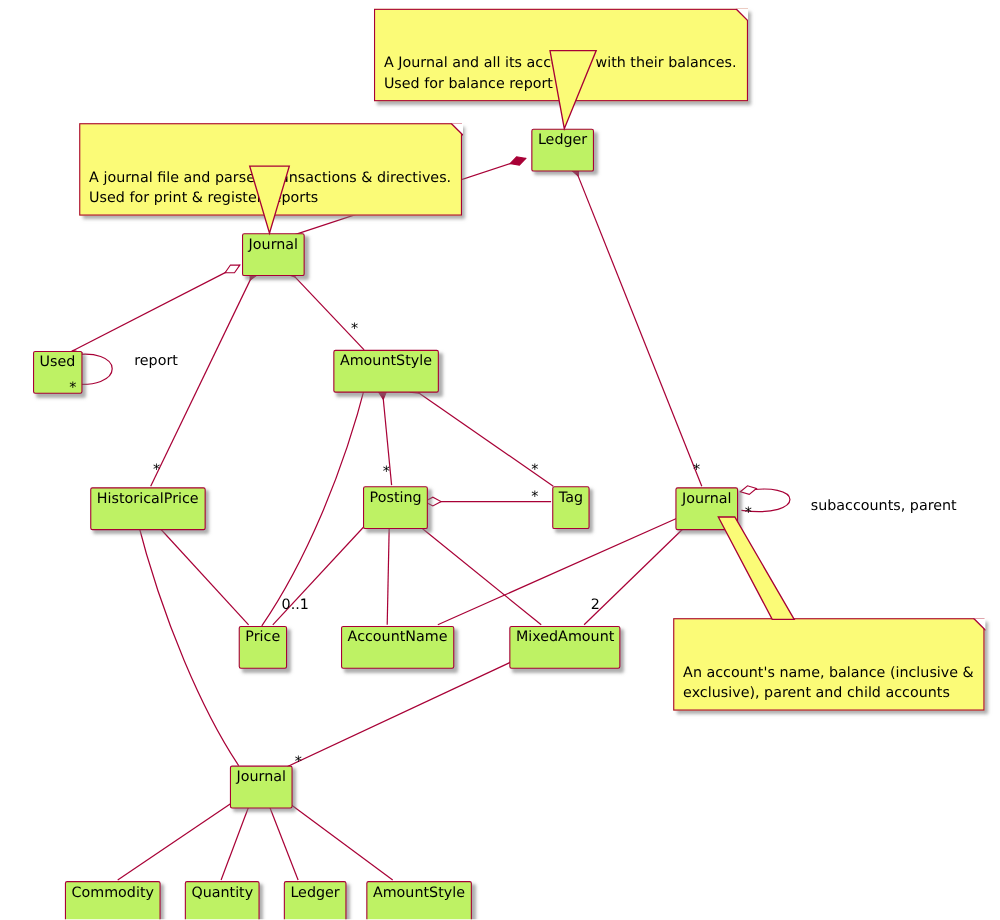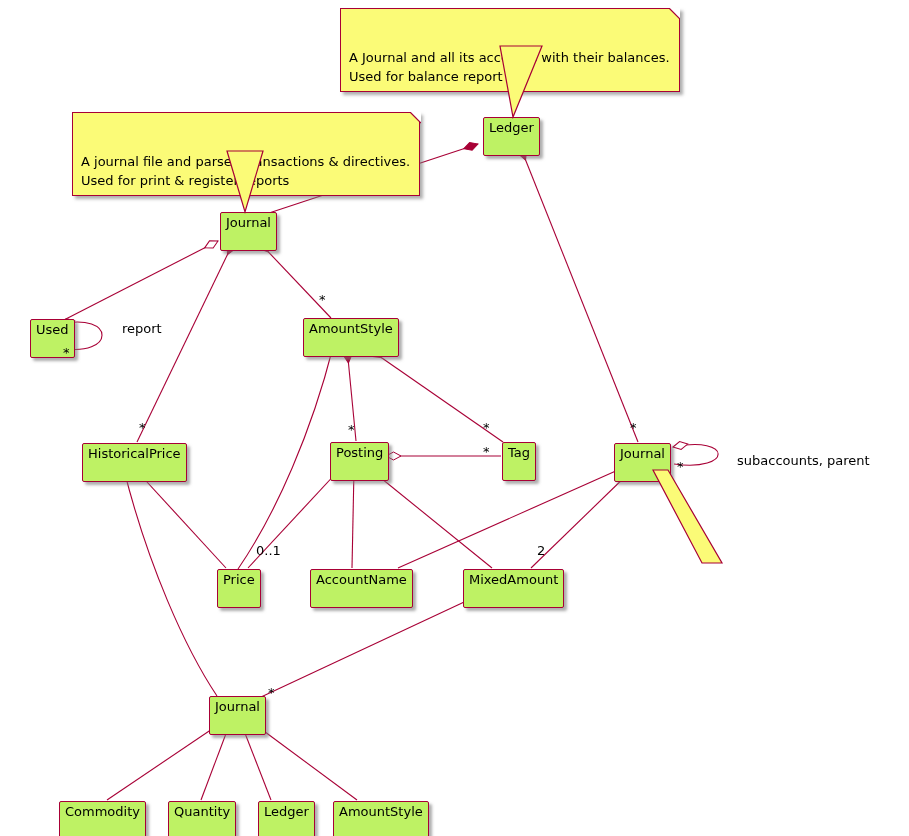--- a/index.html
+++ b/index.html
@@ -108,20 +108,28 @@
 Used for balance report</span>
   </div>
   <div class="note" style="left:72px;top:112px">
     <svg class="fold" width="15" height="15">
       <polygon points="4,0 15,0 15,11" fill="#ffffff"></polygon>
       <path d="M4,0 L15,11" stroke="#A80036" stroke-width="1.2" fill="none"></path>
     </svg>
     <span>A journal file and parsed transactions &amp; directives.
 Used for print &amp; register reports</span>
   </div>
+  <div class="note" style="left:612px;top:562px">
+    <svg class="fold" width="15" height="15">
+      <polygon points="4,0 15,0 15,11" fill="#ffffff"></polygon>
+      <path d="M4,0 L15,11" stroke="#A80036" stroke-width="1.2" fill="none"></path>
+    </svg>
+    <span>An account's name, balance (inclusive &amp;
+exclusive), parent and child accounts</span>
+  </div>
 
   <svg id="tails" class="layer" width="909" height="836">
     <polygon points="500,46 542,46 513,117" fill="#FBFB77" stroke="#A80036" stroke-width="1.2"></polygon>
     <polygon points="227,151 263,151 245,212" fill="#FBFB77" stroke="#A80036" stroke-width="1.2"></polygon>
     <polygon points="653,470 668,470 722,563 702,563" fill="#FBFB77" stroke="#A80036" stroke-width="1.2"></polygon>
   </svg>
 
   <span class="mult" style="left:319px;top:292px">*</span>
   <span class="mult" style="left:139px;top:420px">*</span>
   <span class="mult" style="left:63px;top:345px">*</span>

